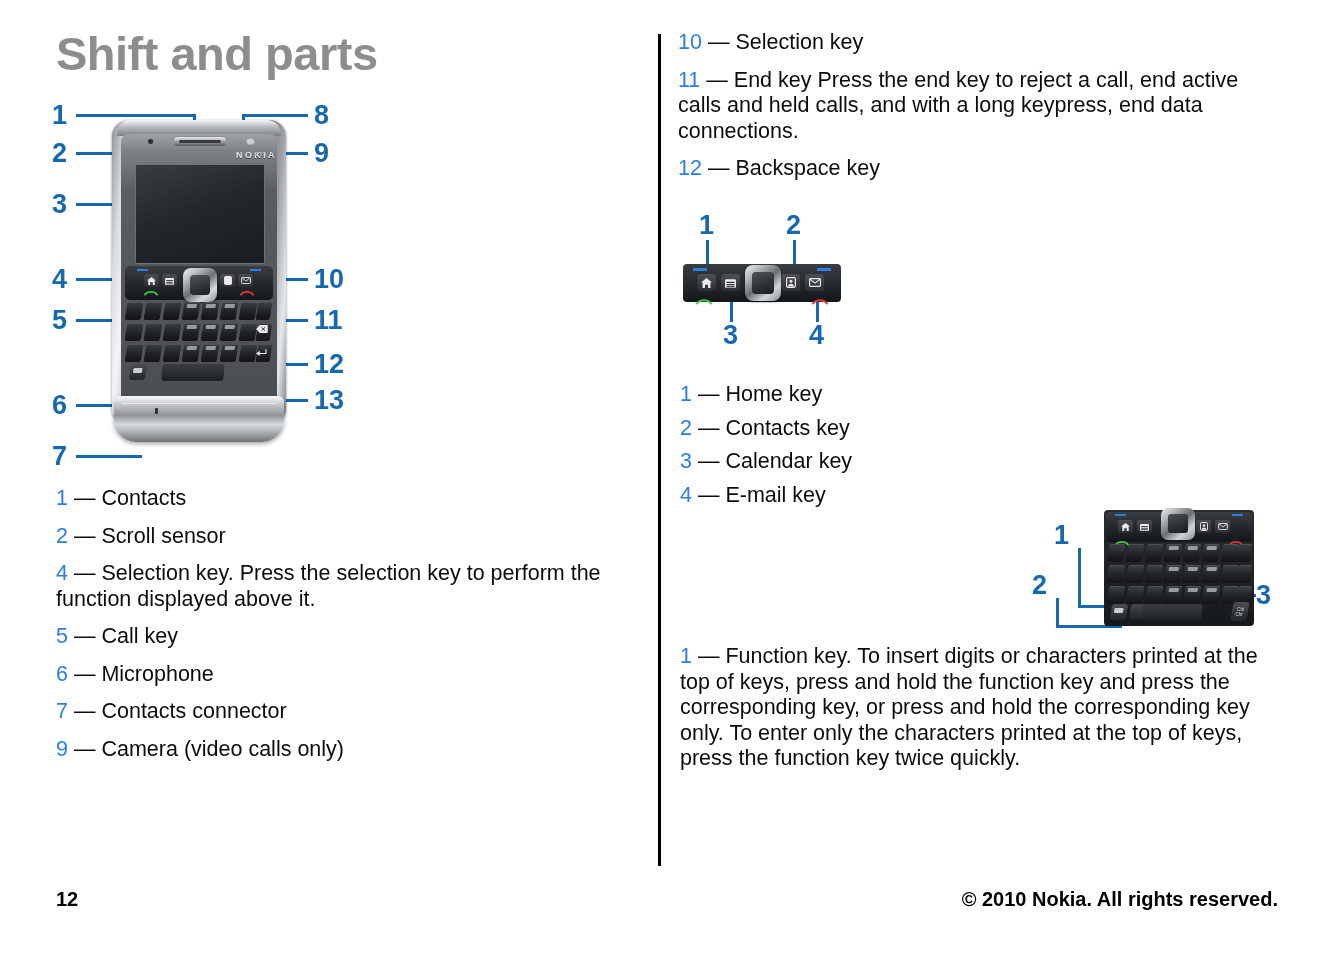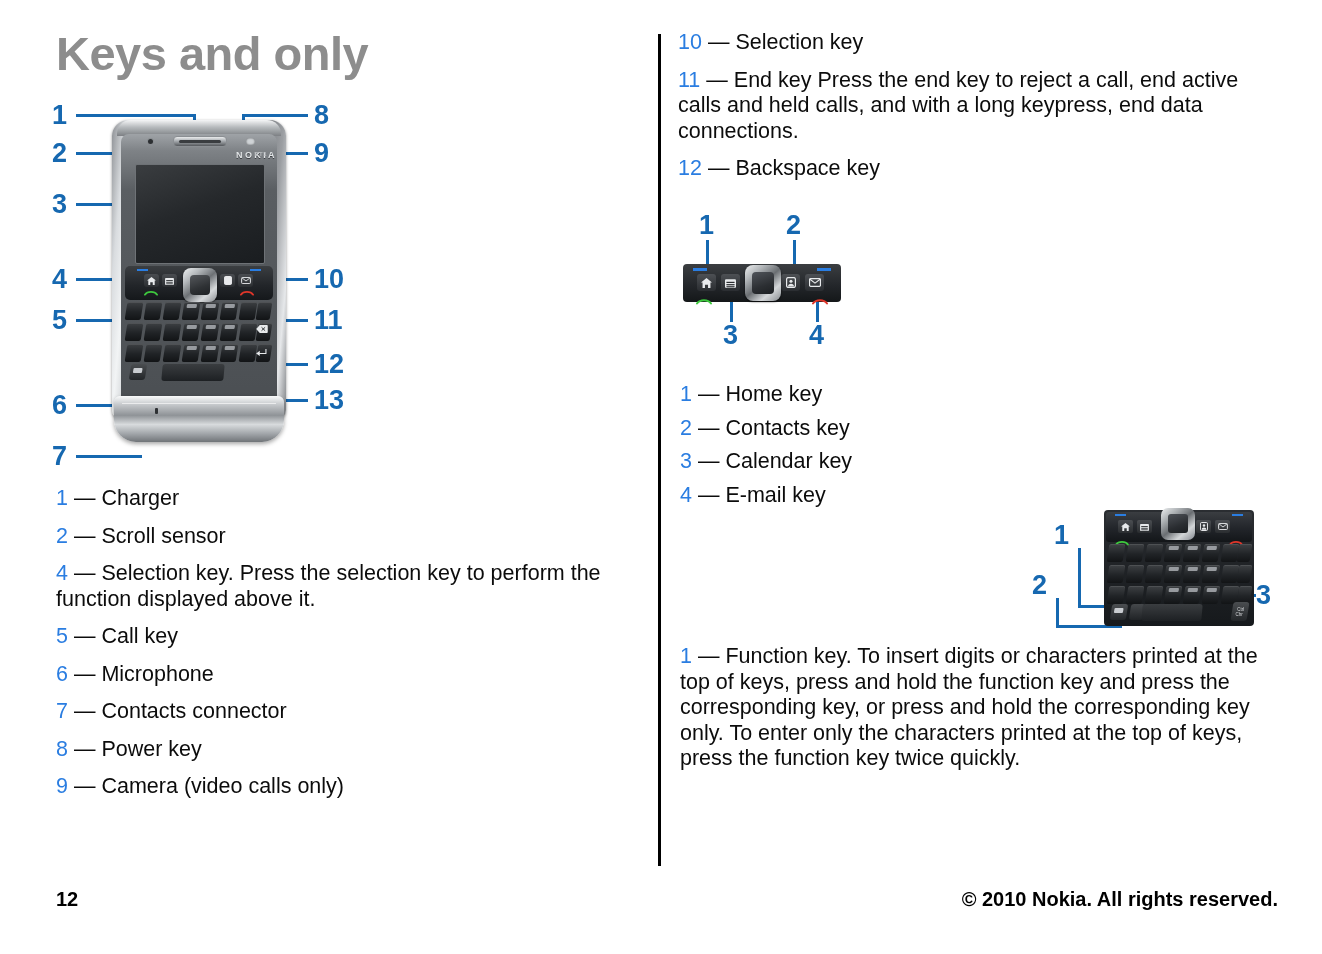--- a/index.html
+++ b/index.html
@@ -291,21 +291,21 @@
   .glyph{fill:#e8eaec;}
 </style>
 </head>
 <body>
 
 <div class="page">
 
   <div class="divider"></div>
 
   <div class="col-left">
-    <h1 class="title">Keys and only</h1>
+    <h1 class="title">Shift and parts</h1>
   </div>
 
   <div class="fig-phone">
 
     <div class="callout" style="left:2px;top:6px;">1</div>
     <div class="callout" style="left:2px;top:44px;">2</div>
     <div class="callout" style="left:2px;top:95px;">3</div>
     <div class="callout" style="left:2px;top:170px;">4</div>
     <div class="callout" style="left:2px;top:211px;">5</div>
     <div class="callout" style="left:2px;top:296px;">6</div>
@@ -443,27 +443,26 @@
         </div>
       </div>
       <div class="ph-chin">
         <div class="ph-chin-line"></div>
         <div class="mic-hole"></div>
       </div>
     </div>
   </div>
 
   <div style="position:absolute;left:56px;top:486px;width:600px;">
-    <p class="item"><span class="num">1</span> <span class="dash">—</span> <span>Charger</span></p>
+    <p class="item"><span class="num">1</span> <span class="dash">—</span> <span>Contacts</span></p>
     <p class="item"><span class="num">2</span> <span class="dash">—</span> <span>Scroll sensor</span></p>
     <p class="item"><span class="num">4</span> <span class="dash">—</span> <span>Selection key. Press the selection key to perform the function displayed above it.</span></p>
     <p class="item"><span class="num">5</span> <span class="dash">—</span> <span>Call key</span></p>
     <p class="item"><span class="num">6</span> <span class="dash">—</span> <span>Microphone</span></p>
     <p class="item"><span class="num">7</span> <span class="dash">—</span> <span>Contacts connector</span></p>
-    <p class="item"><span class="num">8</span> <span class="dash">—</span> <span>Power key</span></p>
     <p class="item"><span class="num">9</span> <span class="dash">—</span> <span>Camera (video calls only)</span></p>
   </div>
 
   <div class="col-right">
 
     <div>
       <p class="item"><span class="num">10</span> <span class="dash">—</span> <span>Selection key</span></p>
       <p class="item"><span class="num">11</span> <span class="dash">—</span> <span>End key Press the end key to reject a call, end active calls and held calls, and with a long keypress, end data connections.</span></p>
       <p class="item"><span class="num">12</span> <span class="dash">—</span> <span>Backspace key</span></p>
     </div>

